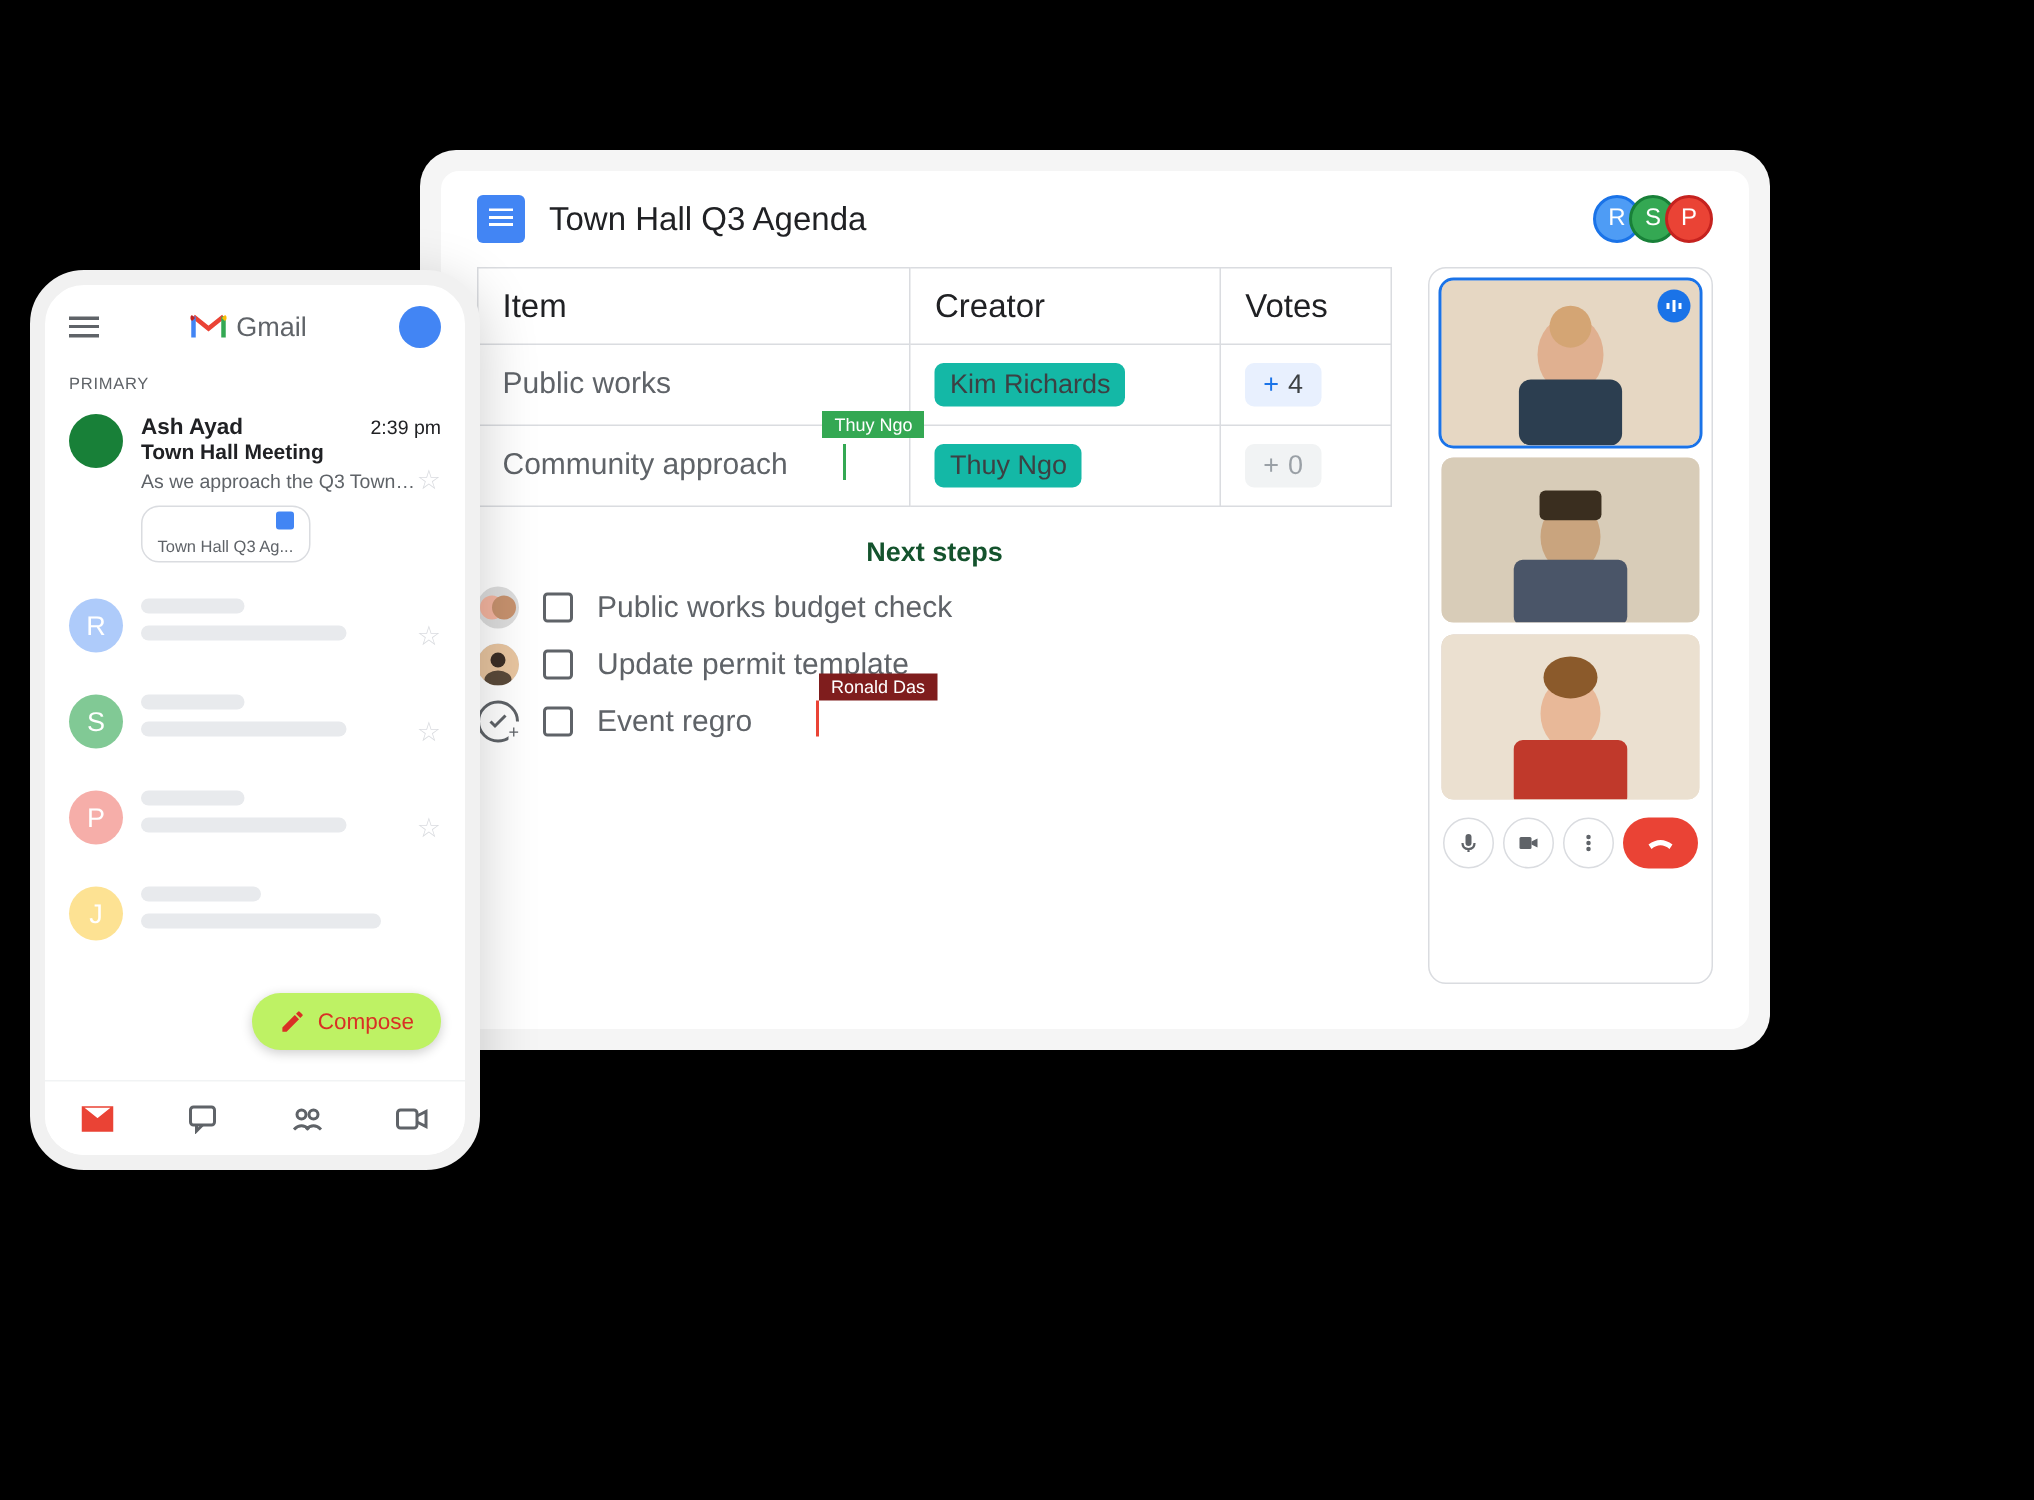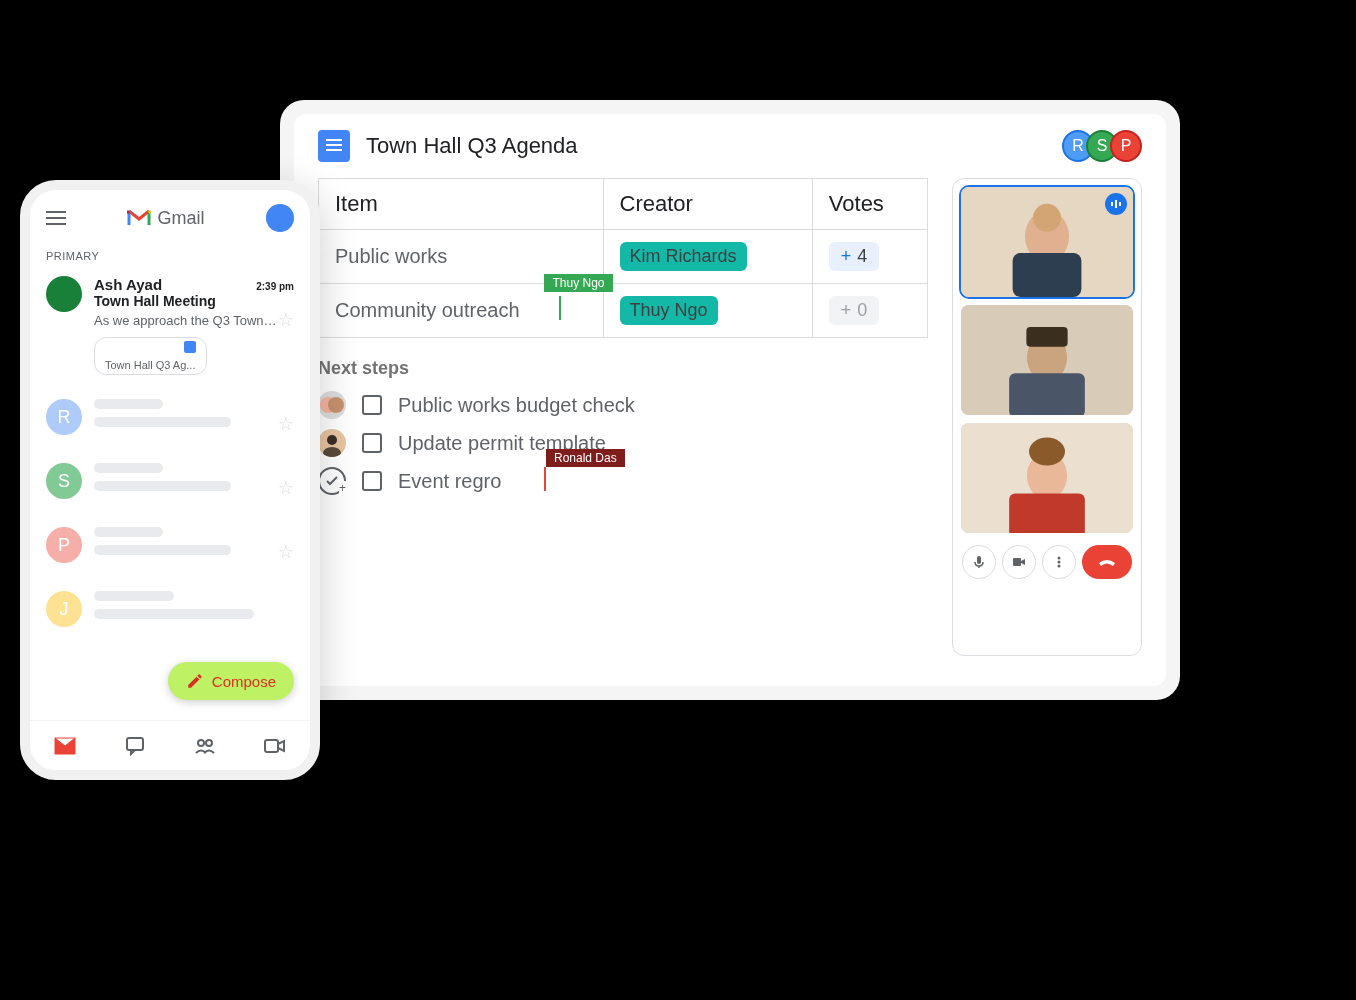--- a/index.html
+++ b/index.html
@@ -28,21 +28,21 @@
     .vote-chip { display: inline-flex; align-items: center; gap: 6px; background: #e8f0fe; border-radius: 6px; padding: 4px 12px; font-size: 18px; color: #3c4043; }
     .vote-chip.gray { background: #f1f3f4; color: #9aa0a6; }
     .plus { color: #1a73e8; font-weight: 500; }
     .vote-chip.gray .plus { color: #9aa0a6; }
     
     .cursor-tag { position: absolute; font-size: 12px; color: #fff; padding: 2px 8px; border-radius: 0; white-space: nowrap; }
     .cursor-tag.green { background: #34a853; }
     .cursor-tag.red { background: #7f1d1d; }
     .cursor-line { position: absolute; width: 2px; height: 24px; }
     
-    .next-steps-title { font-size: 18px; font-weight: 700; color: #737373; margin: 20px 0 12px; }
+    .next-steps-title { font-size: 18px; font-weight: 700; color: #14532d; margin: 20px 0 12px; text-align: center; }
     .step-row { display: flex; align-items: center; gap: 16px; margin-bottom: 10px; font-size: 20px; color: #5f6368; }
     .step-avatar { width: 28px; height: 28px; border-radius: 50%; background: #ddd; display:flex; align-items:center; justify-content:center; overflow:hidden; }
     .step-check { width: 20px; height: 20px; border: 2px solid #5f6368; border-radius: 3px; }
     .add-task-icon { width: 28px; height: 28px; border-radius: 50%; border: 2px solid #5f6368; display: flex; align-items: center; justify-content: center; position: relative; }
     
     
     .meet-panel { width: 190px; border: 1px solid #dadce0; border-radius: 12px; padding: 8px; display: flex; flex-direction: column; gap: 8px; }
     .meet-tile { width: 100%; height: 110px; border-radius: 8px; background: linear-gradient(135deg,#d4c3b0,#e8dcc8); position: relative; overflow: hidden; }
     .meet-tile.active { outline: 2px solid #1a73e8; }
     .meet-person { position:absolute; inset:0; display:flex; align-items:center; justify-content:center; }
@@ -59,21 +59,21 @@
     .gmail-text { font-size: 18px; color: #5f6368; }
     .profile-avatar { width: 28px; height: 28px; border-radius: 50%; background: #4285f4; }
     .primary-label { font-size: 11px; color: #5f6368; letter-spacing: 0.5px; padding: 4px 16px; }
     
     .email-item { padding: 10px 16px; }
     .email-first { display: flex; gap: 12px; }
     .email-avatar { width: 36px; height: 36px; border-radius: 50%; background: #188038; flex-shrink: 0; }
     .email-content { flex: 1; min-width: 0; }
     .email-top { display: flex; justify-content: space-between; align-items: baseline; }
     .email-sender { font-weight: 700; font-size: 15px; color: #202124; }
-    .email-time { font-weight: 700; font-size: 10px; color: #202124; }
+    .email-time { font-weight: 400; font-size: 13px; color: #202124; }
     .email-subject { font-weight: 700; font-size: 14px; color: #202124; }
     .email-preview { font-size: 13px; color: #5f6368; white-space: nowrap; overflow: hidden; text-overflow: ellipsis; }
     .email-star { color: #dadce0; font-size: 18px; }
     .attachment-chip { display: inline-flex; align-items: flex-end; gap: 6px; border: 1px solid #dadce0; border-radius: 12px; padding: 3px 10px; font-size: 11px; color: #5f6368; margin-top: 6px; margin-left: 48px; flex-direction: column; }
     .doc-mini { width: 12px; height: 12px; background: #4285f4; border-radius: 2px; }
     
     .placeholder-item { display: flex; gap: 12px; padding: 14px 16px; align-items: flex-start; }
     .ph-avatar { width: 36px; height: 36px; border-radius: 50%; display:flex; align-items:center; justify-content:center; color:#fff; font-size:18px; }
     .ph-r { background: #aecbfa; }
     .ph-s { background: #81c995; }
@@ -121,21 +121,21 @@
           <tr>
             <td>Public works</td>
             <td><span class="chip">Kim Richards</span></td>
             <td><span class="vote-chip">
                     <span class="plus">+</span>
                     <span>4</span>
                   </span></td>
           </tr>
           <tr>
             <td class="rel">
-              <span>Community outreach</span>
+              <span>Community approach</span>
               <span class="cursor-line" style="background:#34a853; right:42px; top:12px;"></span>
               <span class="cursor-tag green" style="right:-10px; top:-10px;">Thuy Ngo</span>
             </td>
             <td><span class="chip">Thuy Ngo</span></td>
             <td><span class="vote-chip gray">
                     <span class="plus">+</span>
                     <span>0</span>
                   </span></td>
           </tr>
         </tbody>

